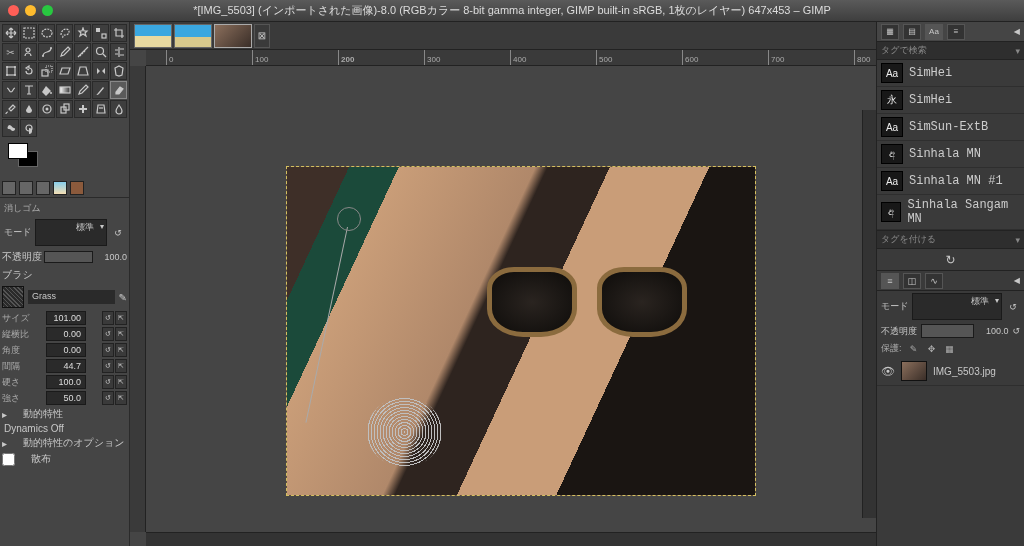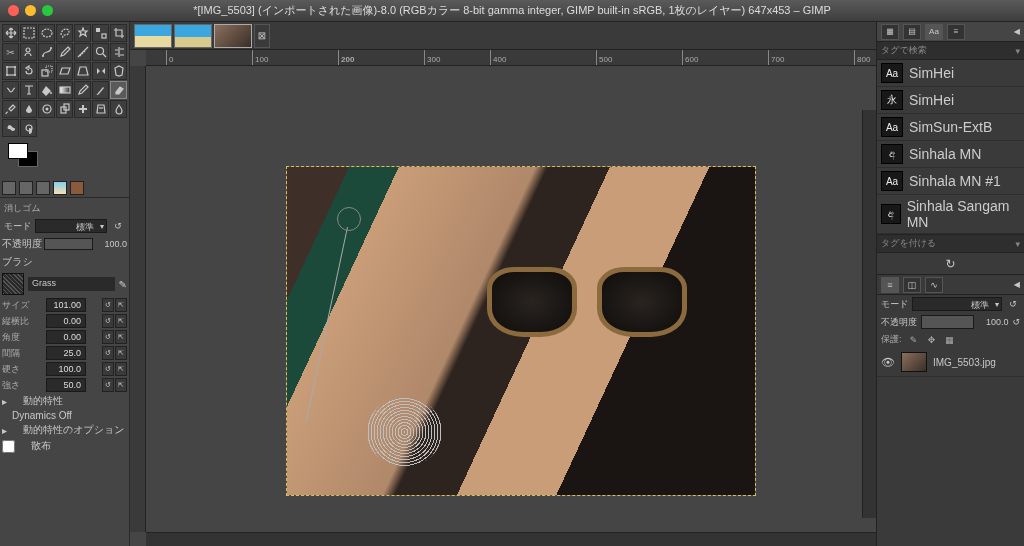--- a/index.html
+++ b/index.html
@@ -77,32 +77,32 @@
 
 .right { width: 148px; background: #3a3a3a; border-left: 1px solid #222; display: flex; flex-direction: column; }
 .dock-tabs { height: 20px; display: flex; align-items: center; gap: 4px; padding: 0 4px; background: #454545; border-bottom: 1px solid #222; }
 .dock-tabs .t { width: 18px; height: 16px; background: #333; border: 1px solid #555; display: flex; align-items: center; justify-content: center; font-size: 8px; cursor: pointer; }
 .dock-tabs .arrow { margin-left: auto; cursor: pointer; font-size: 8px; }
 .search-row { display: flex; align-items: center; padding: 2px 4px; background: #2e2e2e; font-size: 9px; color: #888; border-bottom: 1px solid #222; }
 .search-row .arrow { margin-left: auto; }
 .font-list { flex: 0 0 auto; }
 .font-item { display: flex; align-items: center; gap: 6px; padding: 3px 4px; border-bottom: 1px solid #2e2e2e; cursor: pointer; }
 .font-item .sw { width: 22px; height: 20px; background: #181818; color: #eee; display: flex; align-items: center; justify-content: center; font-size: 10px; border: 1px solid #000; }
-.font-item .nm { font-size: 14px; color: #ccc; }
+.font-item .nm { font-size: 12px; color: #ccc; font-family: Liberation Mono, monospace; }
 .tag-row { padding: 2px 4px; background: #2e2e2e; font-size: 9px; color: #888; display: flex; align-items: center; border-top: 1px solid #222; border-bottom: 1px solid #222; }
 .tag-row .arrow { margin-left: auto; }
 .refresh-row { height: 22px; display: flex; align-items: center; justify-content: center; border-bottom: 1px solid #222; }
 .refresh-row .btn { font-size: 12px; cursor: pointer; }
 
 .layer-panel { flex: 1; display: flex; flex-direction: column; }
 .layer-tabs { height: 20px; display: flex; align-items: center; gap: 4px; padding: 0 4px; border-bottom: 1px solid #222; }
 .layer-tabs .t { width: 18px; height: 16px; background: #333; border: 1px solid #555; display: flex; align-items: center; justify-content: center; font-size: 9px; cursor: pointer; }
 .layer-tabs .arrow { margin-left: auto; cursor: pointer; font-size: 8px; }
 .mode-row { display: flex; align-items: center; padding: 2px 4px; gap: 4px; font-size: 9px; }
-.mode-row .sel { flex: 1; background: #2a2a2a; height: 14px; text-align: right; padding-right: 12px; line-height: 14px; position: relative; border: 1px solid #1a1a1a; }
+.mode-row .sel { flex: 1; background: #2a2a2a; height: 27px; text-align: right; padding-right: 12px; line-height: 14px; position: relative; border: 1px solid #1a1a1a; }
 .mode-row .sel::after { content: '▾'; position: absolute; right: 2px; font-size: 8px; }
 .mode-row .rst { width: 14px; height: 14px; display: flex; align-items: center; justify-content: center; cursor: pointer; font-size: 9px; }
 .opac-row { display: flex; align-items: center; padding: 2px 4px; gap: 4px; font-size: 9px; }
 .opac-row .bar { flex: 1; height: 14px; background: #555; border: 1px solid #1a1a1a; }
 .opac-row .num { width: 30px; text-align: right; }
 .lock-row { display: flex; align-items: center; gap: 6px; padding: 2px 4px; font-size: 9px; color: #aaa; }
 .lock-row .ic { width: 12px; height: 12px; display: flex; align-items: center; justify-content: center; font-size: 9px; cursor: pointer; }
 .layer-list { flex: 1; background: #3a3a3a; }
 .layer-item { display: flex; align-items: center; gap: 6px; padding: 4px; border-bottom: 1px solid #2e2e2e; cursor: pointer; background: #3a3a3a; }
 .layer-item .eye { width: 14px; font-size: 11px; cursor: pointer; }
@@ -383,21 +383,21 @@
       <div class="opt-row">
           <span class="lbl">角度</span>
           <div class="val">0.00</div>
           <div class="btns">
             <span>↺</span>
             <span>⇱</span>
           </div>
         </div>
       <div class="opt-row">
           <span class="lbl">間隔</span>
-          <div class="val">25.0</div>
+          <div class="val">44.7</div>
           <div class="btns">
             <span>↺</span>
             <span>⇱</span>
           </div>
         </div>
       <div class="opt-row">
           <span class="lbl">硬さ</span>
           <div class="val">100.0</div>
           <div class="btns">
             <span>↺</span>
@@ -409,21 +409,21 @@
           <div class="val">50.0</div>
           <div class="btns">
             <span>↺</span>
             <span>⇱</span>
           </div>
         </div>
       <div class="opt-row">
           <span>▸</span>
           <span>動的特性</span>
         </div>
-      <div class="opt-row" style="padding-left:12px">
+      <div class="opt-row" style="padding-left:4px">
           <span>Dynamics Off</span>
         </div>
       <div class="opt-row">
           <span>▸</span>
           <span>動的特性のオプション</span>
         </div>
       <div class="opt-row">
           <input type="checkbox" style="">
           <span>散布</span>
         </div>
@@ -435,21 +435,21 @@
       <div class="img-tab beach"></div>
       <div class="img-tab beach2"></div>
       <div class="img-tab portrait"></div>
       <div class="img-tab close">⊠</div>
     </div>
     <div class="ruler-h" id="ruler-h">
         <div class="tick" style="left: 20px;">0</div>
         <div class="tick" style="left: 106px;">100</div>
         <div class="tick" style="left: 192px; font-weight: bold;">200</div>
         <div class="tick" style="left: 278px;">300</div>
-        <div class="tick" style="left: 344px; text-align: right;">400</div>
+        <div class="tick" style="left: 364px; text-align: right;">400</div>
         <div class="tick" style="left: 450px; text-align: right;">500</div>
         <div class="tick" style="left: 536px;">600</div>
         <div class="tick" style="left: 622px;">700</div>
         <div class="tick" style="left: 708px;">800</div>
       </div>
     <div class="canvas-wrap">
       <div class="ruler-v"></div>
       <div class="viewport">
         <div class="canvas">
           <div class="photo"></div>

